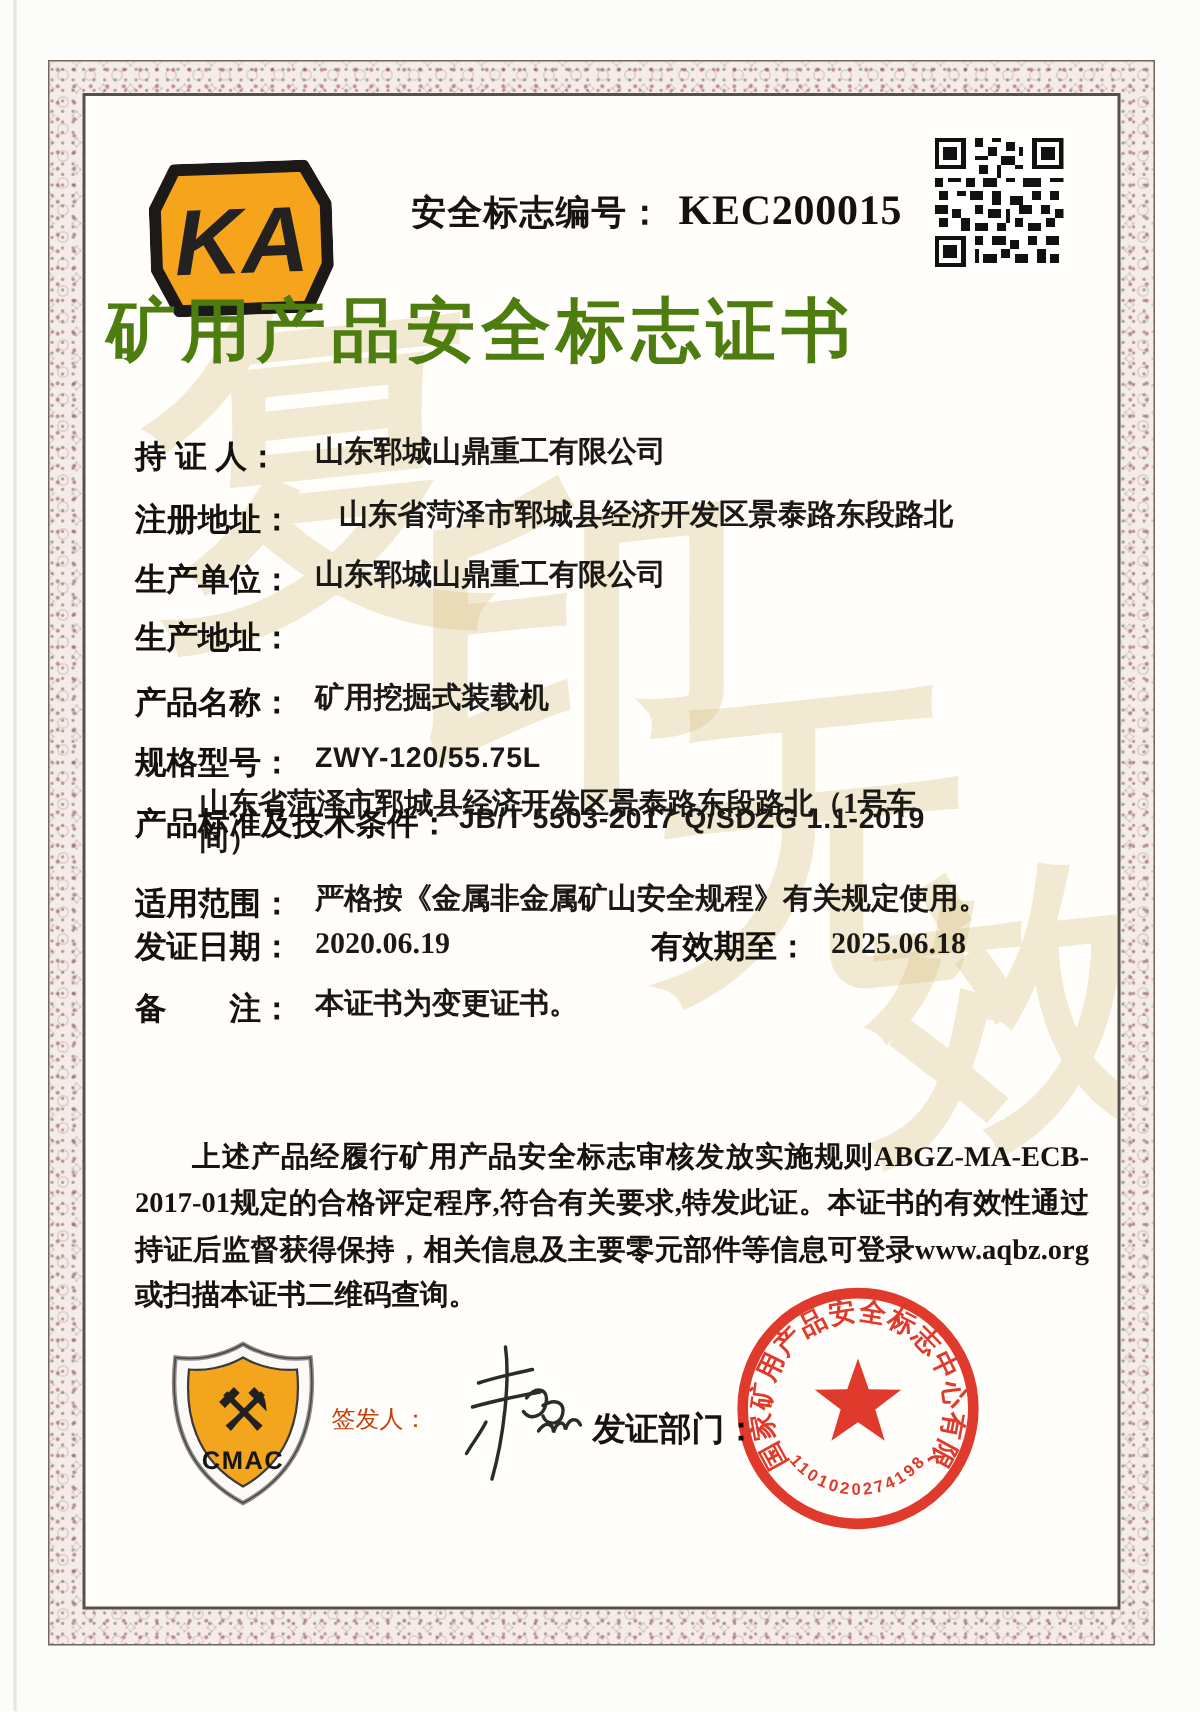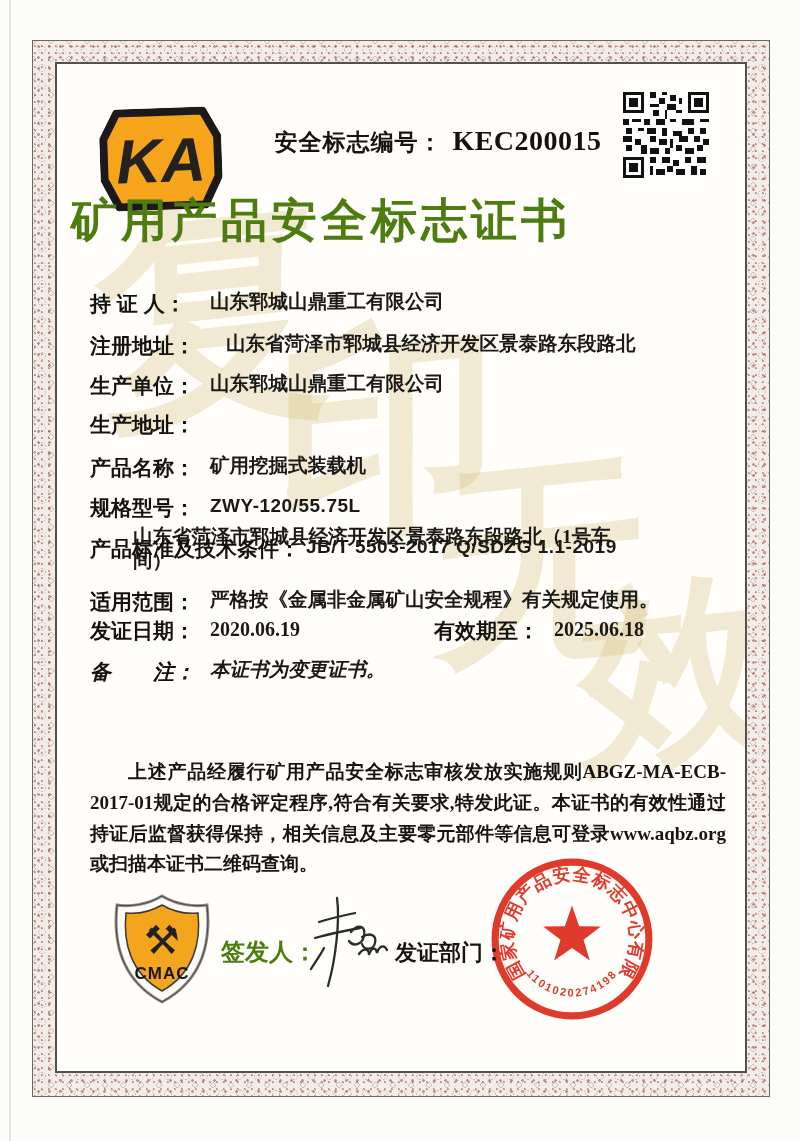--- a/index.html
+++ b/index.html
@@ -52,33 +52,33 @@
 
   
   .row { position:absolute; left:33px; right:14px; display:flex; align-items:flex-start; }
   .row .lbl { flex:0 0 114px; font-weight:bold; font-size:21px; color:#14120f; white-space:nowrap; }
   .row .val { font-family:"Liberation Serif", serif; font-size:19.5px; font-weight:600; color:#1b1915; margin-left:6px; line-height:1.25; }
   .row .val.sansval { font-family:"Liberation Sans", sans-serif; font-weight:bold; font-size:19px; letter-spacing:.5px; }
   .row.longlabel .lbl { flex:0 0 auto; }
   .row .val.wrapv { max-width:505px;margin-left:43px; }
   .r1 { top:226px; } .r2 { top:268px;gap:16px; } .r3 { top:308px; } .r4 { top:347px;flex-direction:column; }
   .r5 { top:390px; } .r6 { top:430px; } .r7 { top:471px; } .r8 { top:524px; }
-  .r9 { top:553px; } .r10 { top:594px;font-style:italic; }
+  .r9 { top:553px; } .r10 { top:594px; }
   .r9 .val { flex:0 0 224px; font-weight:700; font-size:20px; }
   .r9 .val2 { flex:0 0 auto; }
 
   .notice {
     position:absolute; left:33px; top:693px; width:636px;
     font-family:"Liberation Serif", serif; font-size:19px; font-weight:600;
     color:#17140f; line-height:1.62; text-indent:2em; text-align:justify;
   }
 
   
   .cmac { position:absolute; left:50px; top:828px; }
-  .signer { position:absolute; left:164px; top:872px; font-weight:bold; font-size:24px; color:#4d7c0f; font-family:"Liberation Serif", serif; }
+  .signer { position:absolute; left:164px; top:872px; font-weight:normal; font-size:16px; color:#c2410c; font-family:"Liberation Serif", serif; }
   .signature { position:absolute; left:242px; top:828px; }
   .issuer { position:absolute; left:338px; top:874px; font-weight:bold; font-size:22px; color:#17130e; font-family:"Liberation Serif", serif; }
   .seal { position:absolute; left:429px; top:789px; mix-blend-mode:multiply; opacity:.93; }
 </style>
 </head>
 <body>
 
 <div class="scan-edge"></div>
 
 <div class="band"></div>

